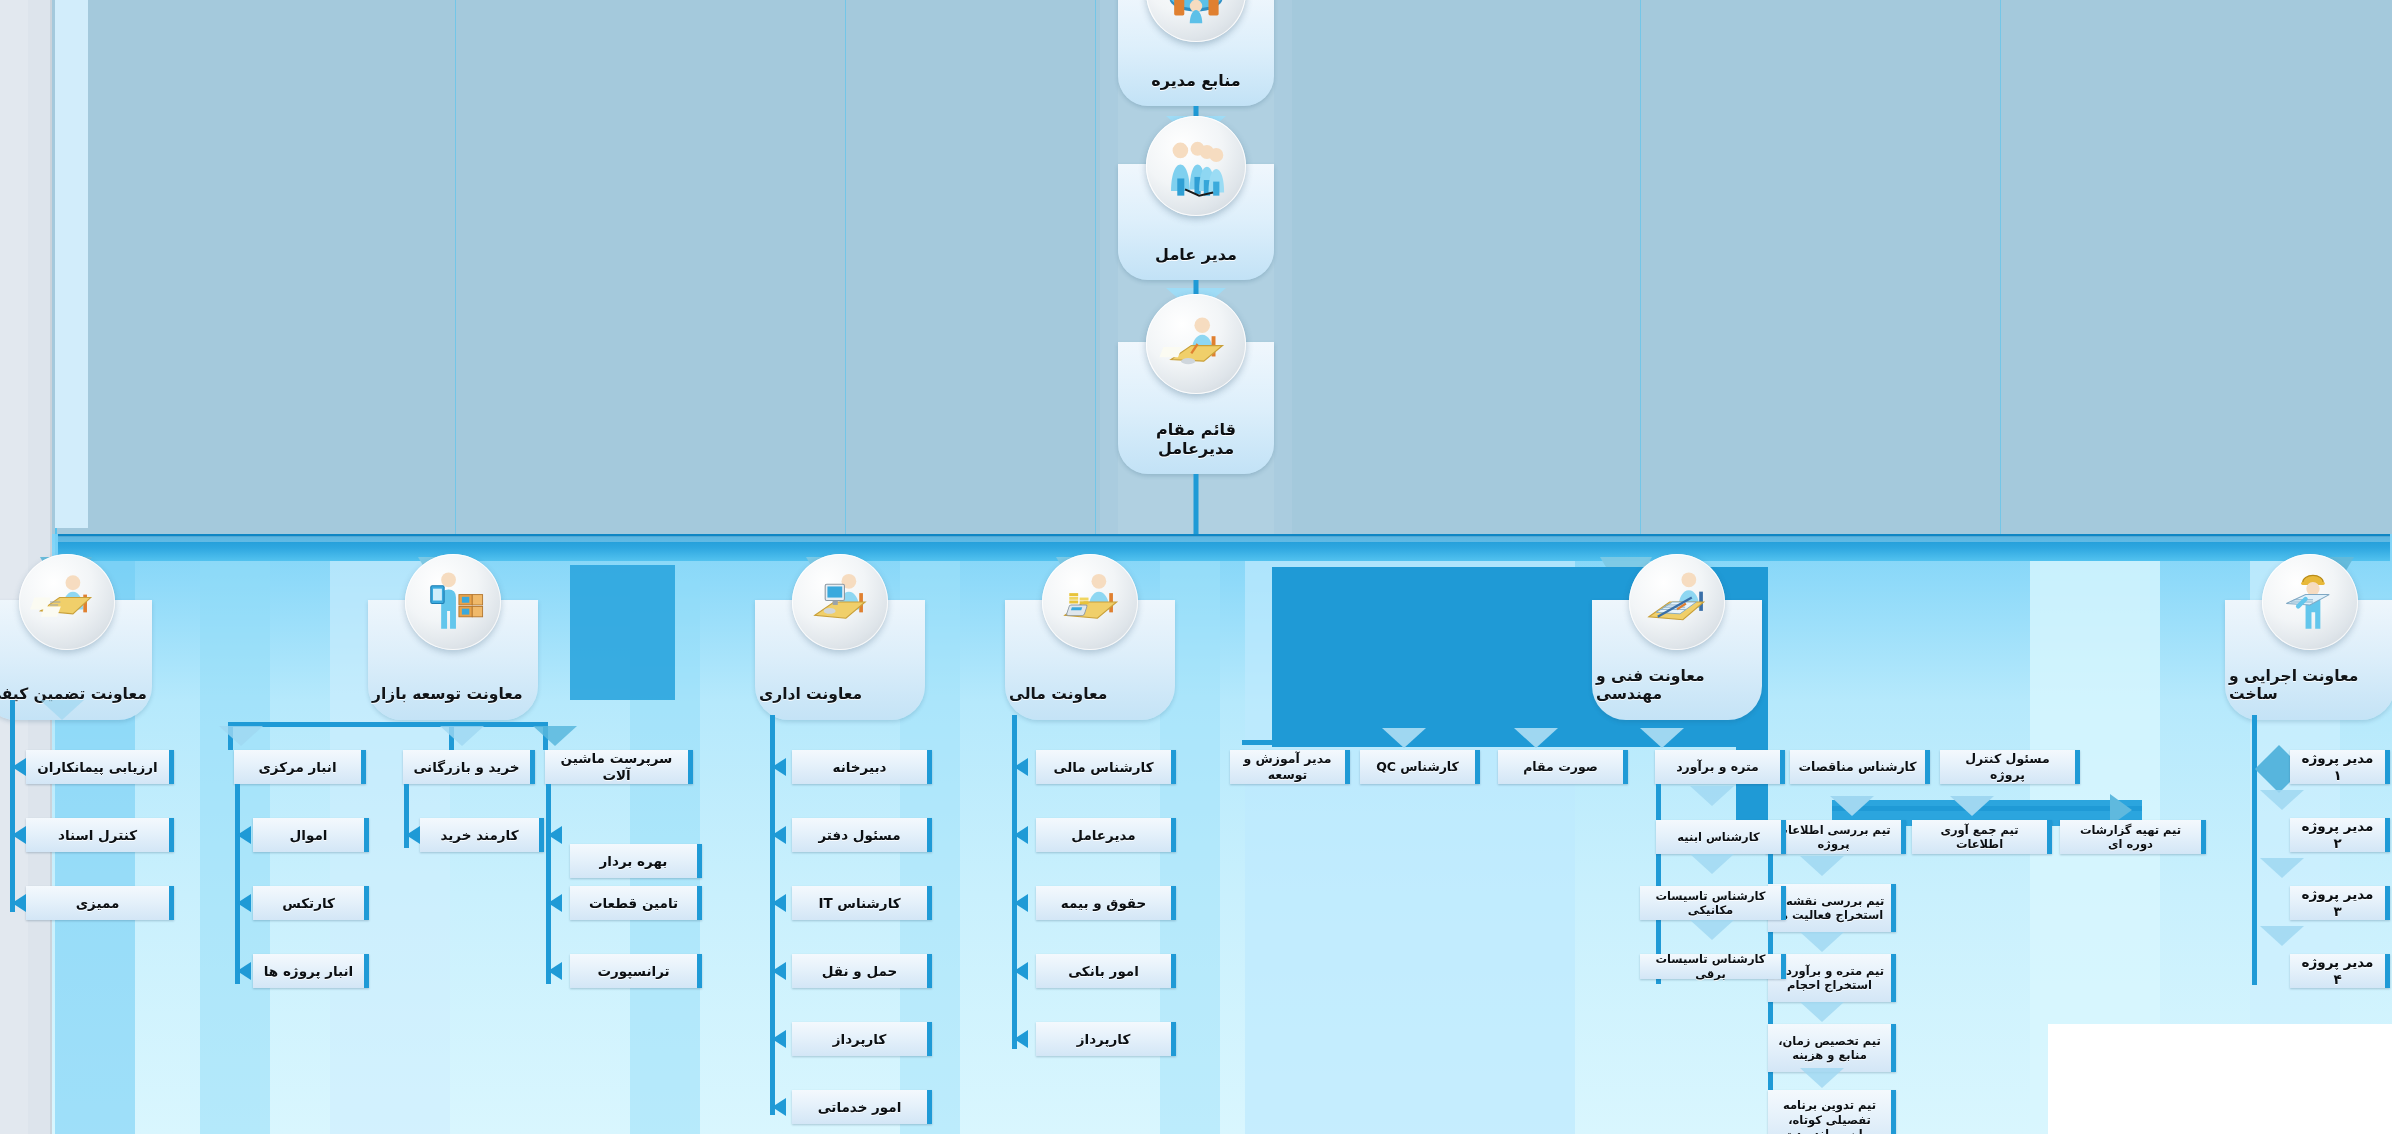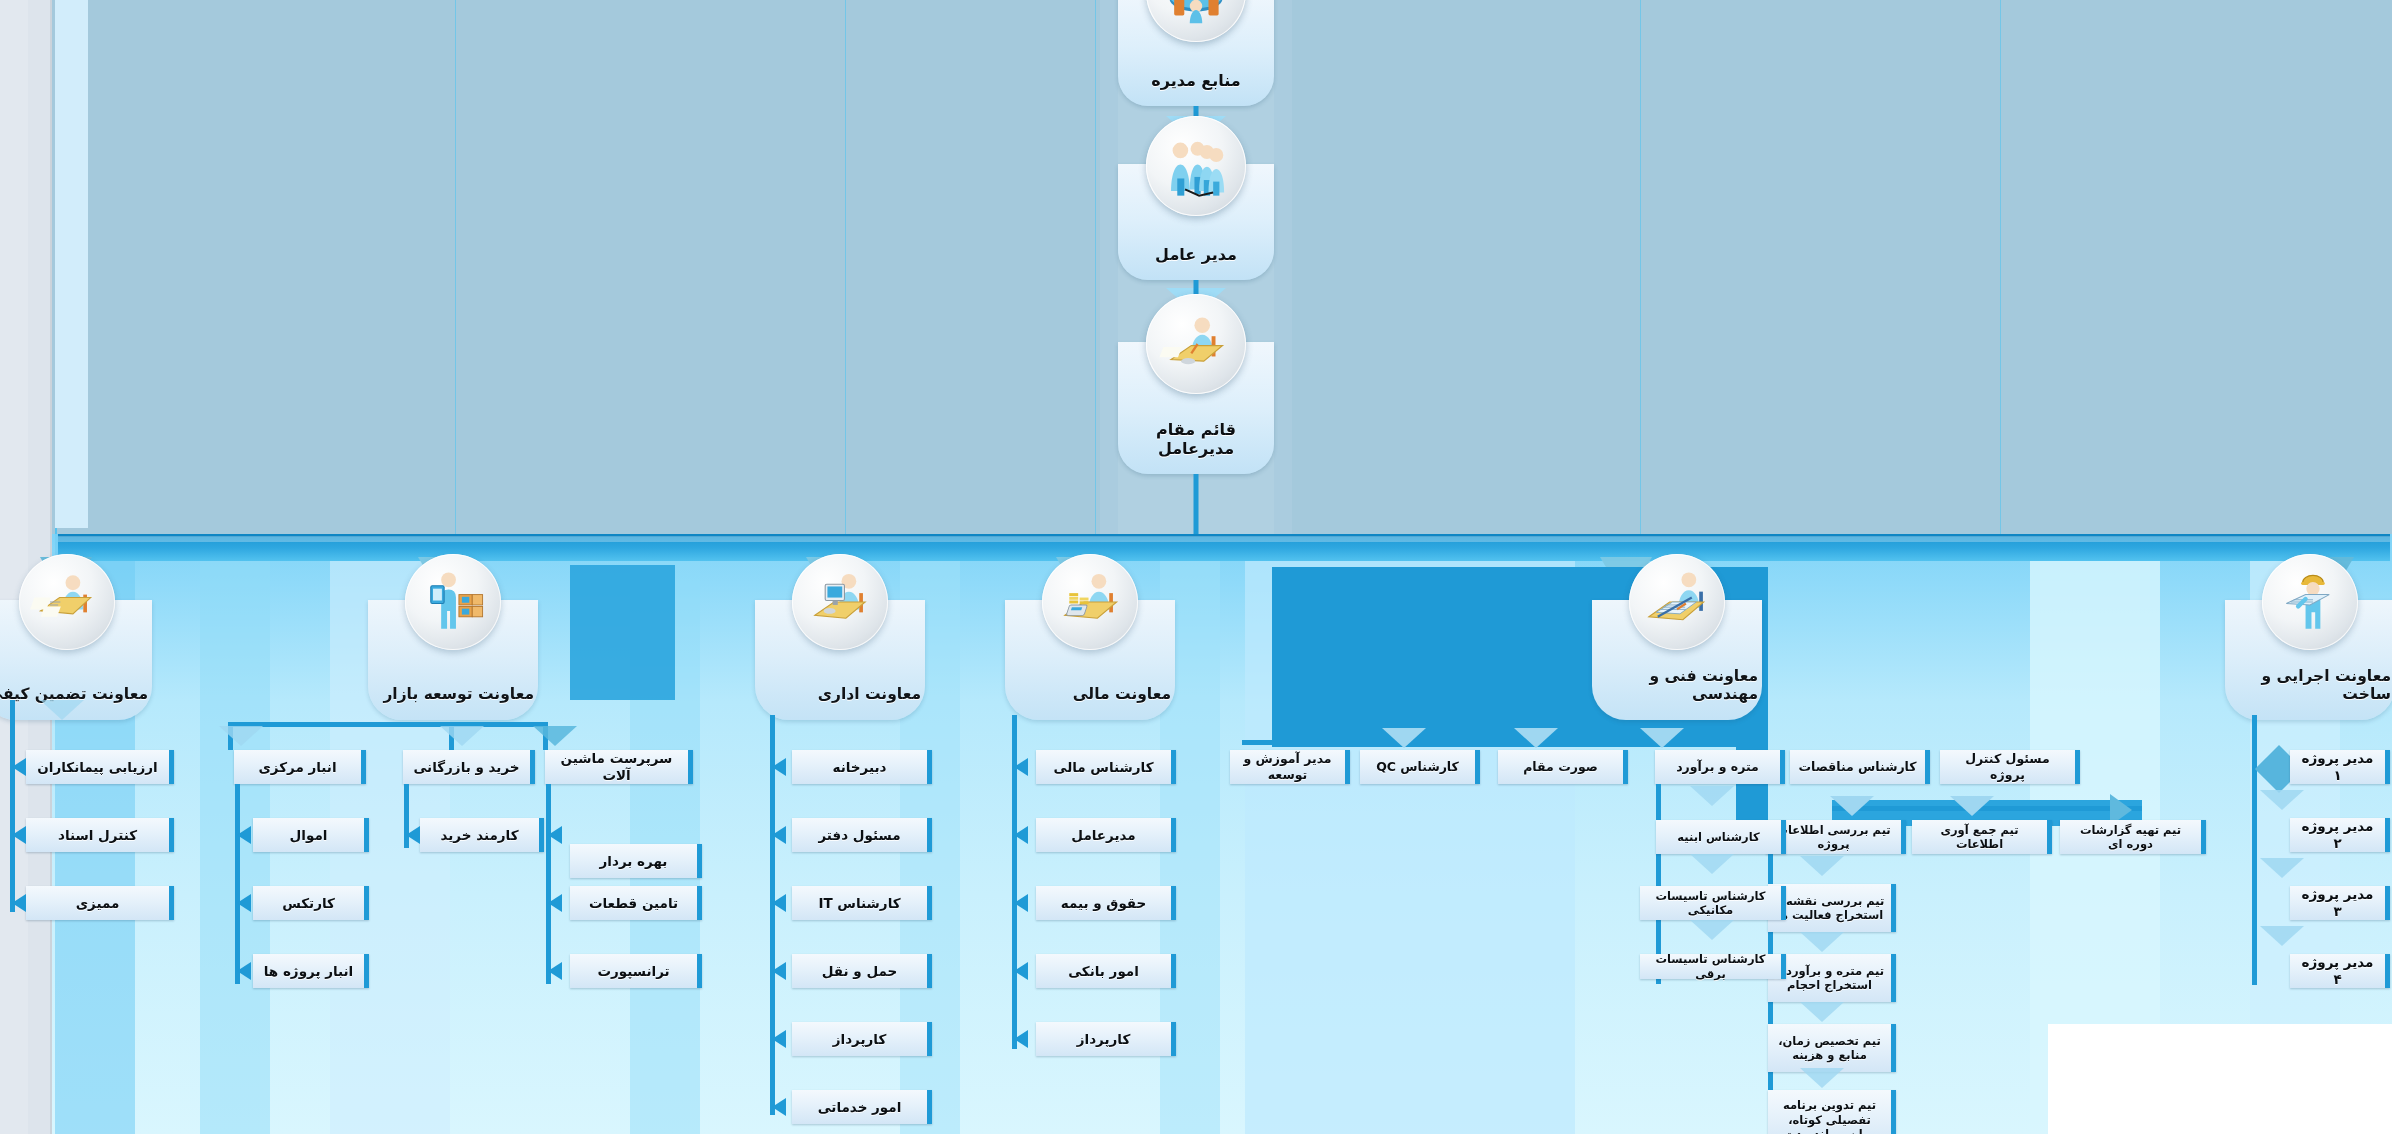--- a/index.html
+++ b/index.html
@@ -52,21 +52,21 @@
   .dept .orb{
       position:absolute;left:50%;top:-46px;transform:translateX(-50%);
       width:96px;height:96px;border-radius:50%;
       background:radial-gradient(circle at 36% 30%,#ffffff 0%,#f2f5f7 42%,#dfe5ea 70%,#c7ced5 100%);
       box-shadow:0 3px 6px rgba(40,80,110,.25), inset 0 0 0 1px rgba(255,255,255,.8);
       display:flex;align-items:center;justify-content:center;
       overflow:hidden;
   }
   .dept .orb svg{width:74px;height:74px;display:block;}
   .dept .caption{
-      position:absolute;left:0;right:0;bottom:16px;text-align:right;
+      position:absolute;left:0;right:0;bottom:16px;text-align:left;
       font-size:15.5px;font-weight:bold;color:#101418;
       text-shadow:0 1px 0 rgba(255,255,255,.9);
       line-height:1.15;padding:0 4px;
   }
 
   
   .chain{position:absolute;width:156px;}
   .chain .plate{
       position:relative;width:156px;height:116px;
       background:linear-gradient(180deg,#f0f7fd 0%,#ddeffb 50%,#c2e2f6 100%);

